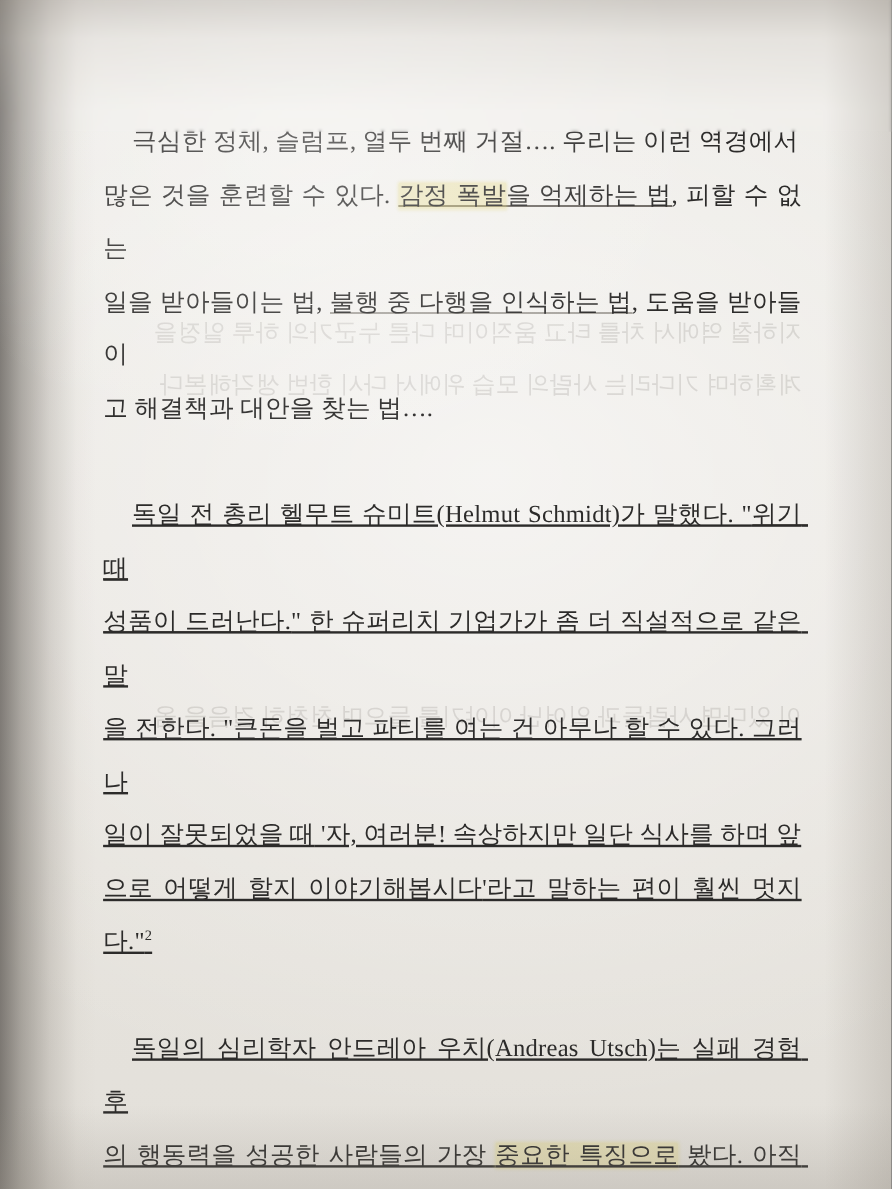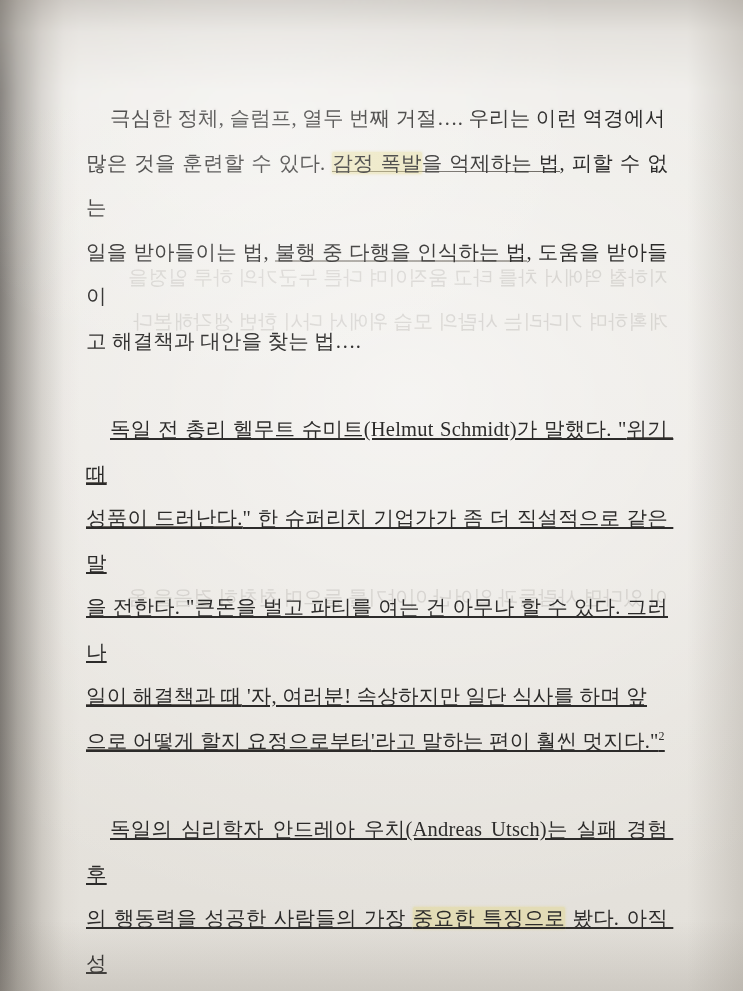--- a/index.html
+++ b/index.html
@@ -143,22 +143,22 @@
   <div id="column">
 
     <p class="para indent">극심한 정체, 슬럼프, 열두 번째 거절…. 우리는 이런 역경에서
 많은 것을 훈련할 수 있다. <span class="ul"><span class="hl">감정 폭발</span>을 억제하는 법</span>, 피할 수 없는
 일을 받아들이는 법, <span class="ul ul-soft">불행 중 다행을 인식하는 법</span>, 도움을 받아들이
 고 해결책과 대안을 찾는 법….</p>
 
     <p class="para indent gap-before">독일 전 총리 헬무트 슈미트(Helmut Schmidt)가 말했다. "<span class="ul">위기 때</span>
 <span class="ul">성품이 드러난다.</span>" 한 슈퍼리치 기업가가 좀 더 직설적으로 같은 말
 을 전한다. "큰돈을 벌고 파티를 여는 건 아무나 할 수 있다. 그러나
-<span class="ul">일이 해결책과 때</span> '자, 여러분! 속상하지만 일단 식사를 하며 앞
-<span class="ul">으로 어떻게 할지 요정으로부터</span>'라고 말하는 편이 훨씬 멋지다."<span class="sup">2</span></p>
+<span class="ul">일이 잘못되었을 때</span> '자, 여러분! 속상하지만 일단 식사를 하며 앞
+<span class="ul">으로 어떻게 할지 이야기해봅시다</span>'라고 말하는 편이 훨씬 멋지다."<span class="sup">2</span></p>
 
     <p class="para indent gap-before">독일의 심리학자 안드레아 우치(Andreas Utsch)는 실패 경험 후
 의 행동력을 성공한 사람들의 가장 <span class="hl">중요한 특징으로</span> 봤다. 아직 성
 공하지 못한 사람은 역경이 닥치면 괴로워하고 심지어 원망하는
 반면, 행동력 높은 사람은 주저앉지 않고 재빨리 새로운 목표를 향
 해 나아간다. 그들은 그런 정신력을 요정으로부터 탄생 선물로 받
 은 게 아니다. 그들은 위기 때 그냥 머리를 물 밖으로 내놓고 버틴
 다. "플랜A가 실패하면 당황할 필요 없다. 플랜B, 플랜C… 알파벳</p>
 
   </div>

